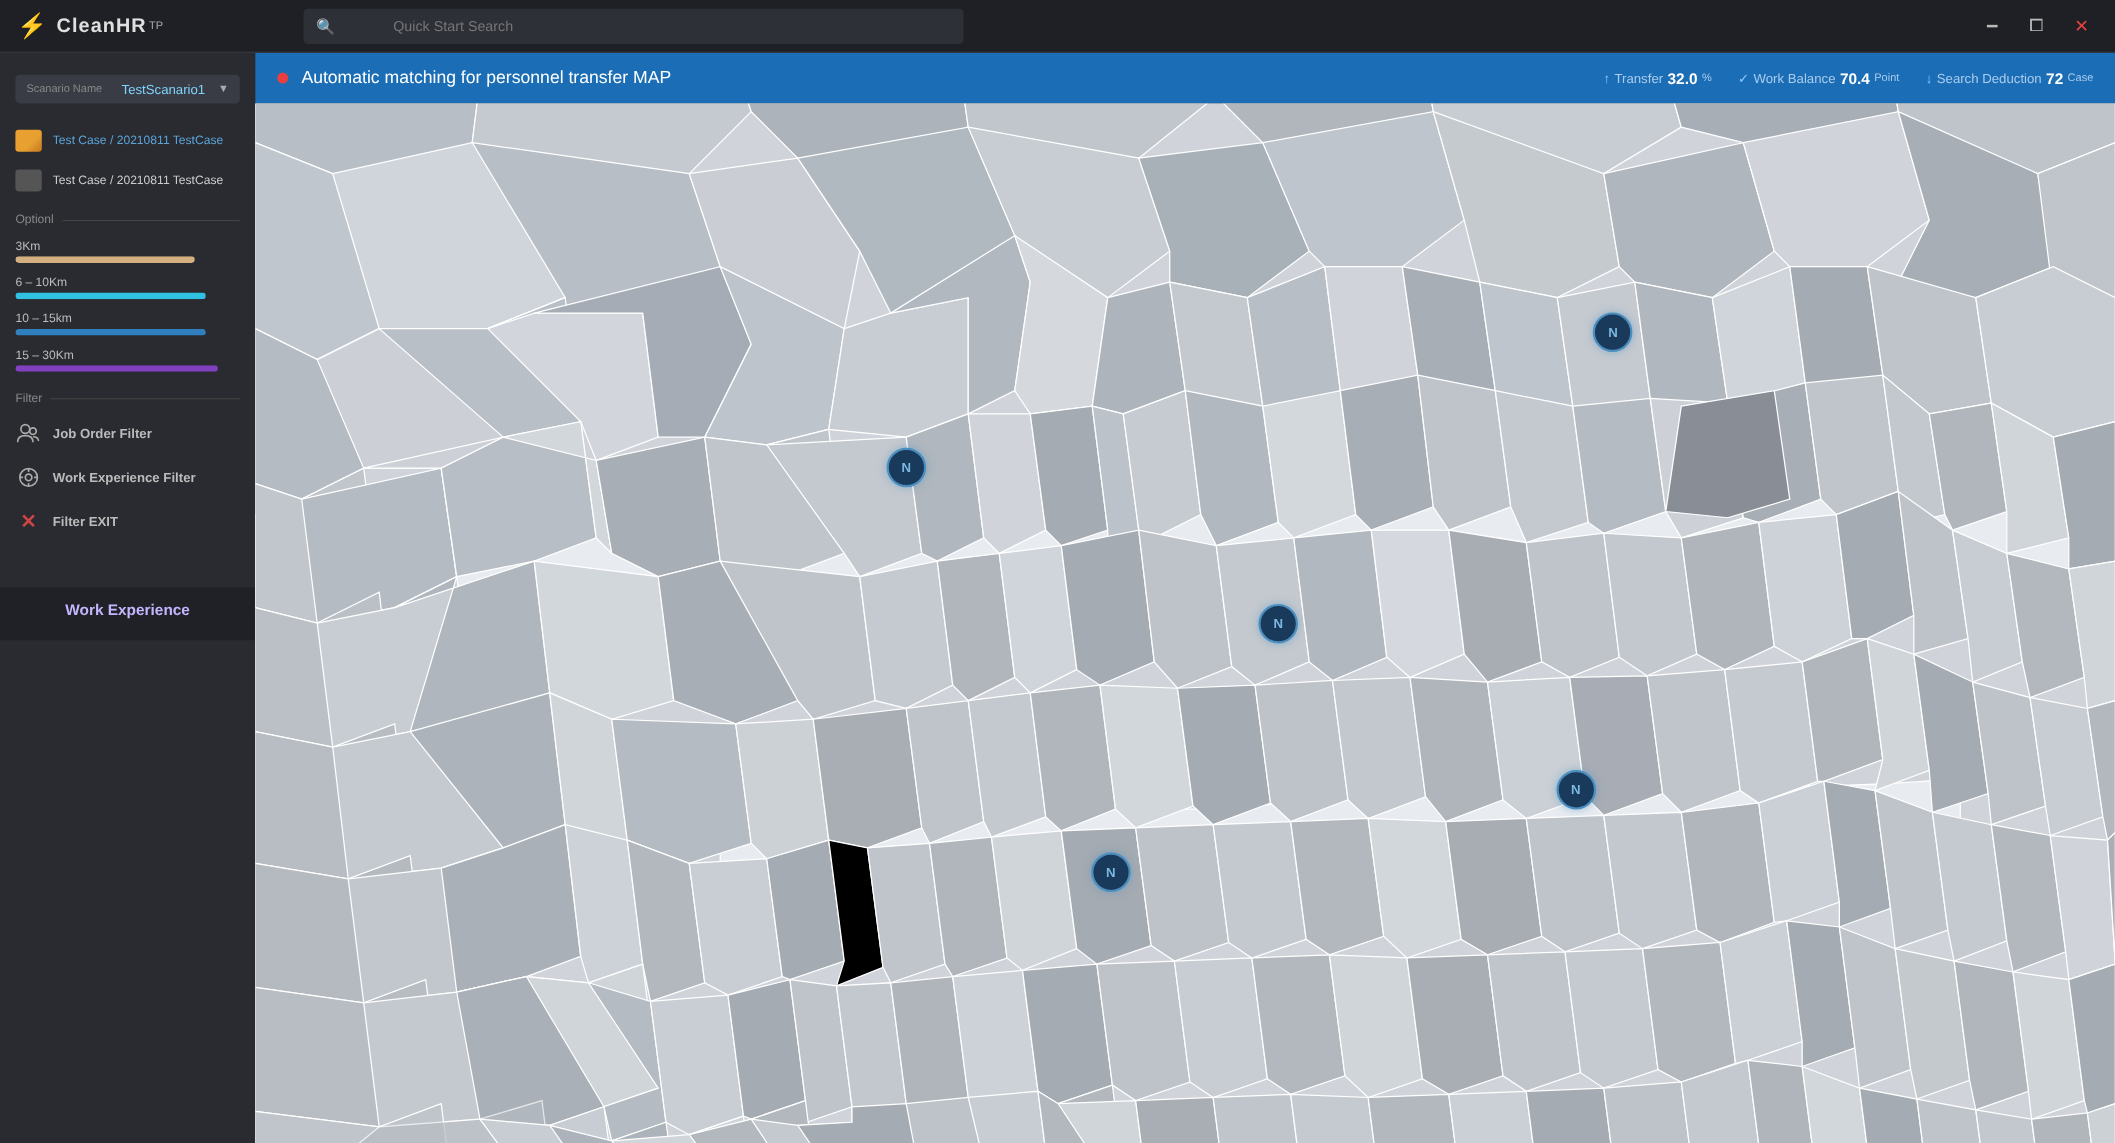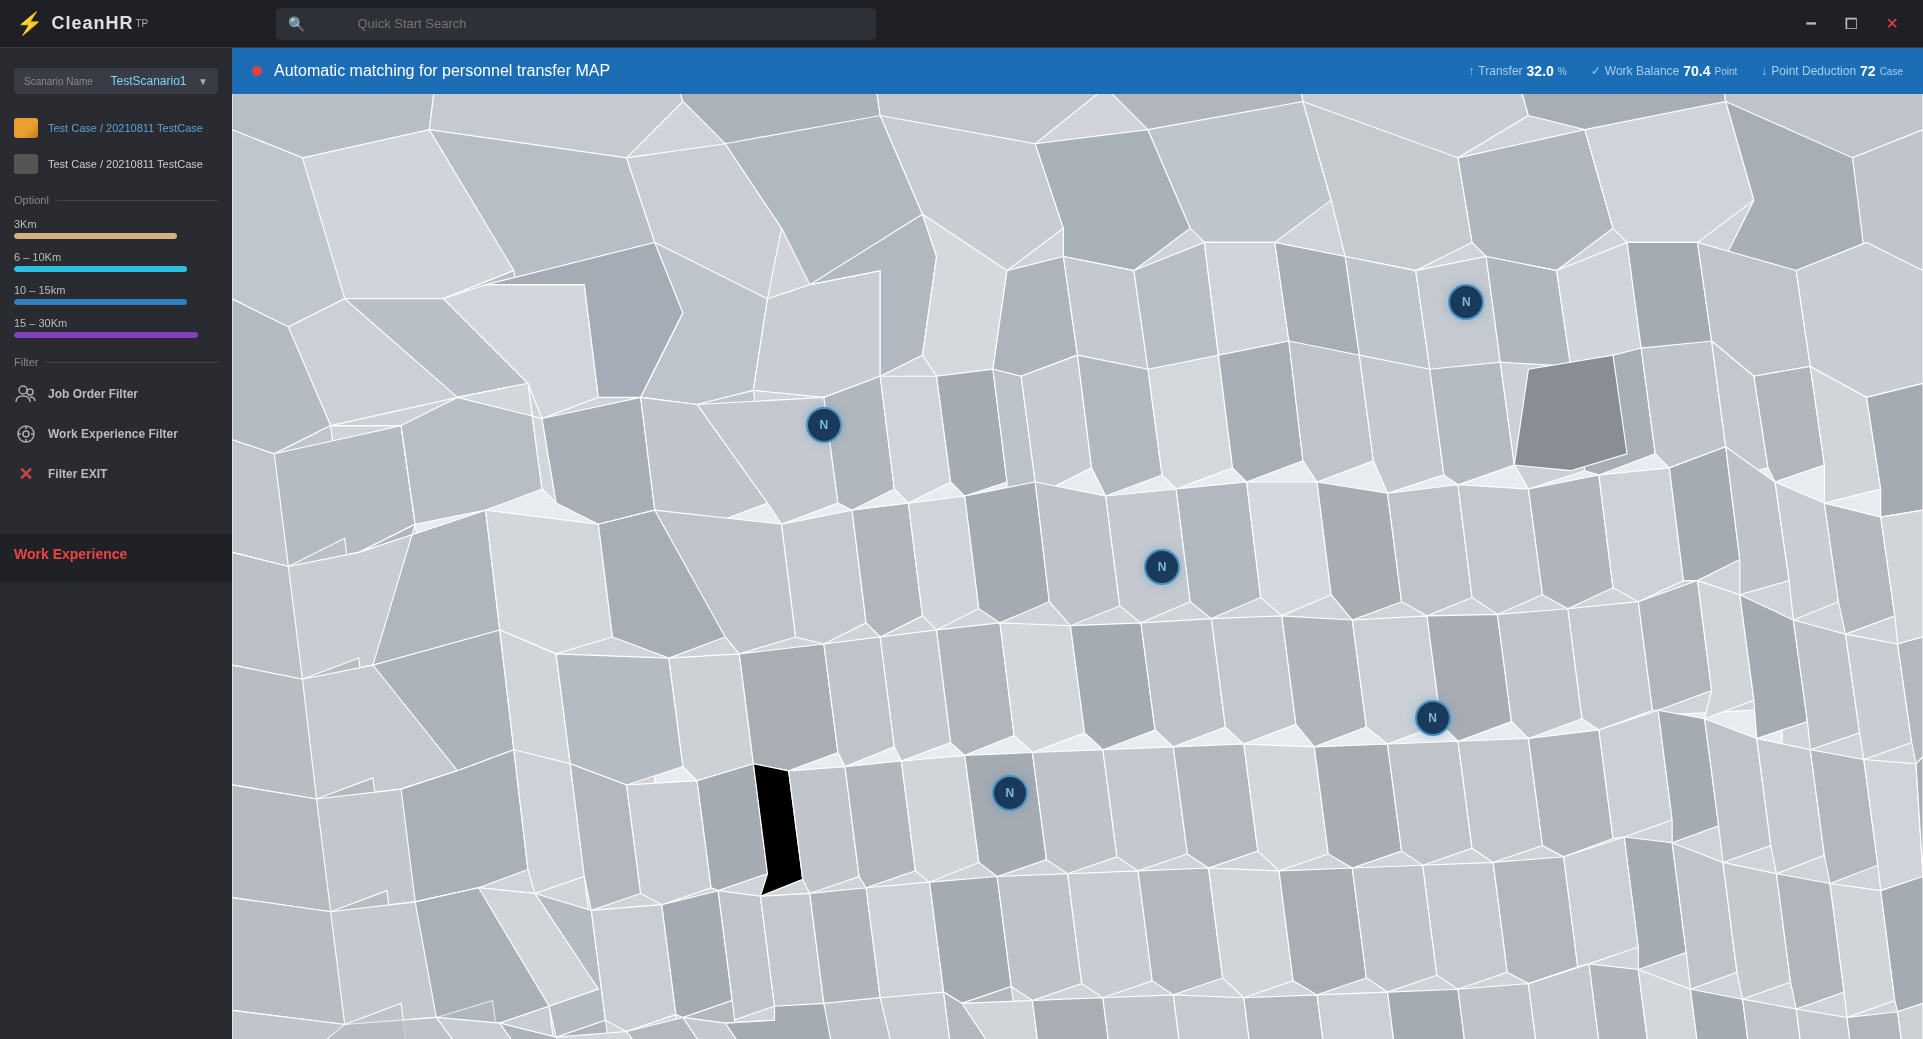--- a/index.html
+++ b/index.html
@@ -206,23 +206,24 @@
     }
 
     
     .work-exp-panel {
       background: #1f2127;
       padding: 12px 14px;
       margin-top: auto;
     }
     .work-exp-title {
       font-size: 14px;
-      color: #ef4444;
+      color: #c4b5fd;
       font-weight: 600;
       margin-bottom: 8px;
+      text-align: center;
     }
 
     
     .map-area {
       flex: 1;
       display: flex;
       flex-direction: column;
       overflow: hidden;
     }
 
@@ -438,21 +439,21 @@
           <span class="stat-unit">%</span>
         </div>
         <div class="stat-item">
           <span style="color:#90c8ff;">✓</span>
           <span class="stat-label">Work Balance</span>
           <span class="stat-value">70.4</span>
           <span class="stat-unit">Point</span>
         </div>
         <div class="stat-item">
           <span style="color:#90c8ff;">↓</span>
-          <span class="stat-label">Point Deduction</span>
+          <span class="stat-label">Search Deduction</span>
           <span class="stat-value">72</span>
           <span class="stat-unit">Case</span>
         </div>
       </div>
     </div>
 
     <div class="map-canvas">
       
       <svg class="map-svg" viewBox="0 0 1200 780" preserveAspectRatio="xMidYMid slice" xmlns="http://www.w3.org/2000/svg">
         <defs>

